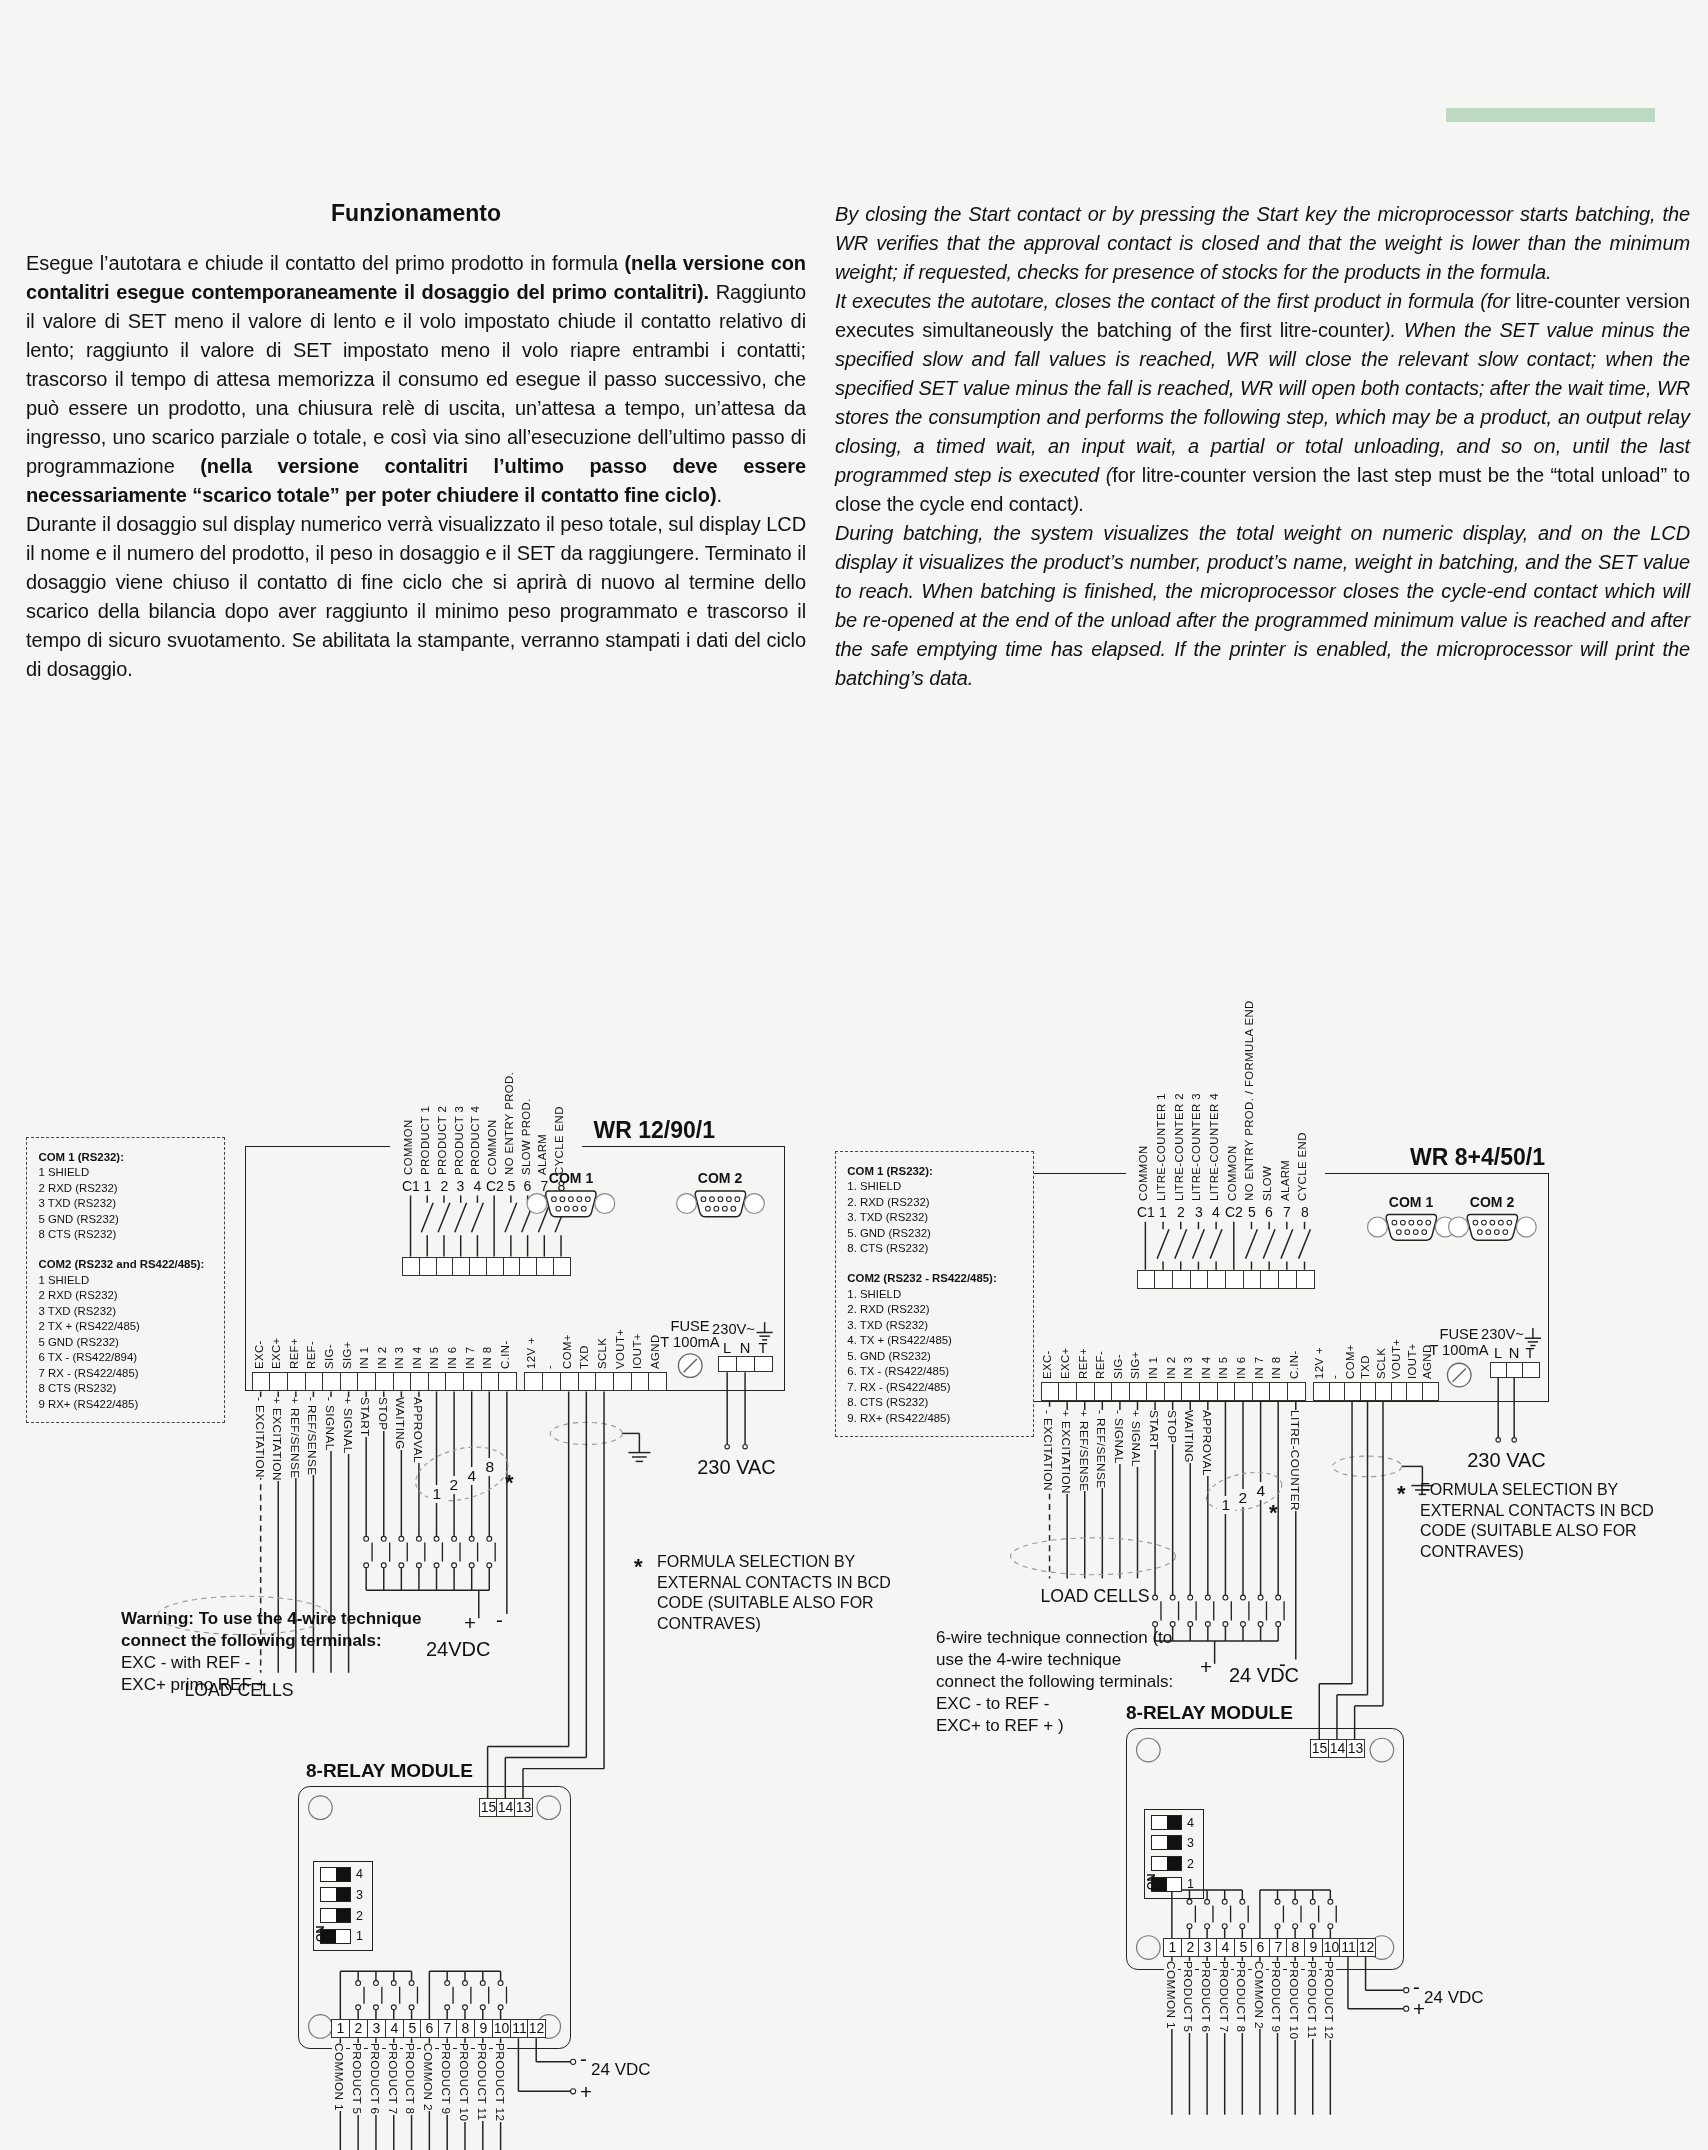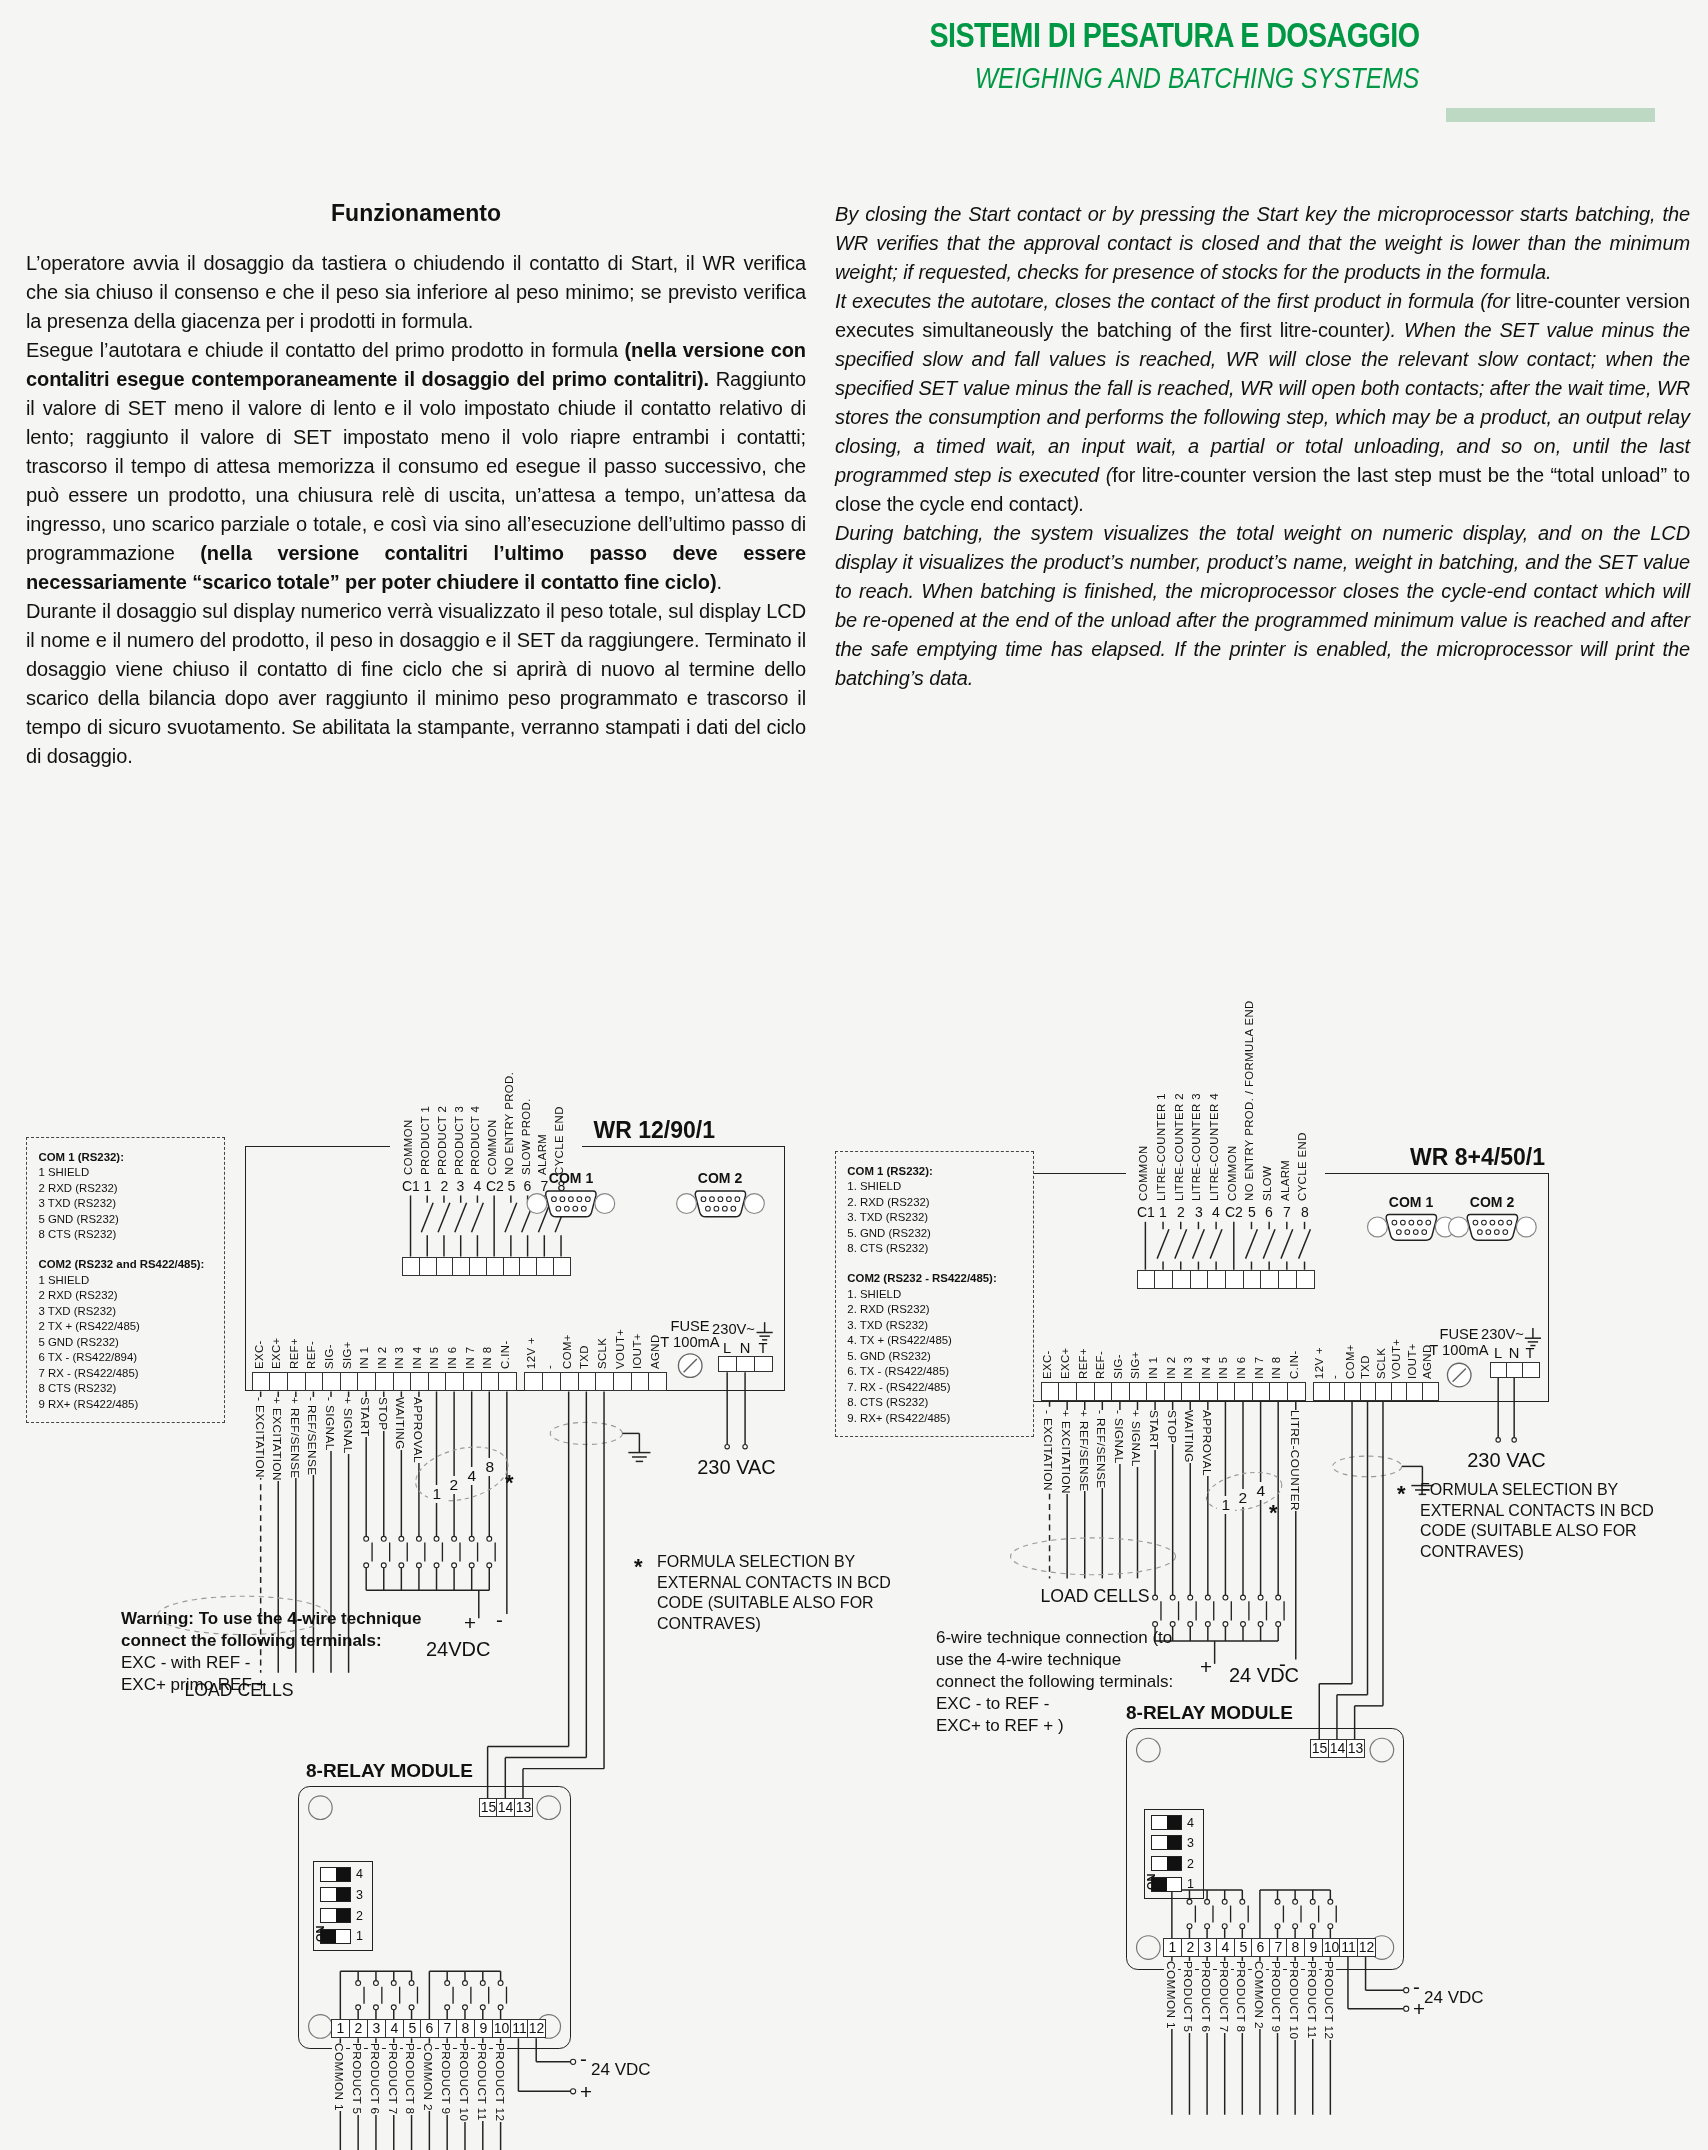--- a/index.html
+++ b/index.html
@@ -46,30 +46,25 @@
   .dipnum{position:absolute;font-size:12.5px;}
   .onlab{position:absolute;writing-mode:vertical-rl;font-size:11px;font-weight:bold;}
   .sign{position:absolute;font-size:20.6px;font-weight:normal;}
   .vactext{position:absolute;font-size:20px;white-space:nowrap;text-align:center;}
   .star{position:absolute;font-size:22px;font-weight:bold;}
 </style>
 </head>
 <body>
 
 <div id="page">
-  <div id="hdr-titles">
-    <div id="hdr-title-it">SISTEMI DI PESATURA E DOSAGGIO</div>
-    <div id="hdr-title-en">WEIGHING AND BATCHING SYSTEMS</div>
-  </div>
   <div id="hdr-badge-strip"></div>
 
   <div class="col" id="col-it">
     <h2>Funzionamento</h2>
     <div id="it-paras">
-        <p><span>L’operatore avvia il dosaggio da tastiera o chiudendo il contatto di Start, il WR verifica che sia chiuso il consenso e che il peso sia inferiore al peso minimo; se previsto verifica la presenza della giacenza per i prodotti in formula.</span></p>
         <p><span>Esegue l’autotara e chiude il contatto del primo prodotto in formula </span><span class="b">(nella versione con contalitri esegue contemporaneamente il dosaggio del primo contalitri).</span><span> Raggiunto il valore di SET meno il valore di lento e il volo impostato chiude il contatto relativo di lento; raggiunto il valore di SET impostato meno il volo riapre entrambi i contatti; trascorso il tempo di attesa memorizza il consumo ed esegue il passo successivo, che può essere un prodotto, una chiusura relè di uscita, un’attesa a tempo, un’attesa da ingresso, uno scarico parziale o totale, e così via sino all’esecuzione dell’ultimo passo di programmazione </span><span class="b">(nella versione contalitri l’ultimo passo deve essere necessariamente “scarico totale” per poter chiudere il contatto fine ciclo)</span><span>.</span></p>
         <p><span>Durante il dosaggio sul display numerico verrà visualizzato il peso totale, sul display LCD il nome e il numero del prodotto, il peso in dosaggio e il SET da raggiungere. Terminato il dosaggio viene chiuso il contatto di fine ciclo che si aprirà di nuovo al termine dello scarico della bilancia dopo aver raggiunto il minimo peso programmato e trascorso il tempo di sicuro svuotamento. Se abilitata la stampante, verranno stampati i dati del ciclo di dosaggio.</span></p>
       </div>
   </div>
   <div class="col" id="col-en">
     <div id="en-paras">
         <p><span>By closing the Start contact or by pressing the Start key the microprocessor starts batching, the WR verifies that the approval contact is closed and that the weight is lower than the minimum weight; if requested, checks for presence of stocks for the products in the formula.</span></p>
         <p><span>It executes the autotare, closes the contact of the first product in formula (for </span><span class="up">litre-counter version executes simultaneously the batching of the first litre-counter</span><span>). When the SET value minus the specified slow and fall values is reached, WR will close the relevant slow contact; when the specified SET value minus the fall is reached, WR will open both contacts; after the wait time, WR stores the consumption and performs the following step, which may be a product, an output relay closing, a timed wait, an input wait, a partial or total unloading, and so on, until the last programmed step is executed (</span><span class="up">for litre-counter version the last step must be the “total unload” to close the cycle end contact</span><span>).</span></p>
         <p><span>During batching, the system visualizes the total weight on numeric display, and on the LCD display it visualizes the product’s number, product’s name, weight in batching, and the SET value to reach. When batching is finished, the microprocessor closes the cycle-end contact which will be re-opened at the end of the unload after the programmed minimum value is reached and after the safe emptying time has elapsed. If the printer is enabled, the microprocessor will print the batching’s data.</span></p>
       </div>

